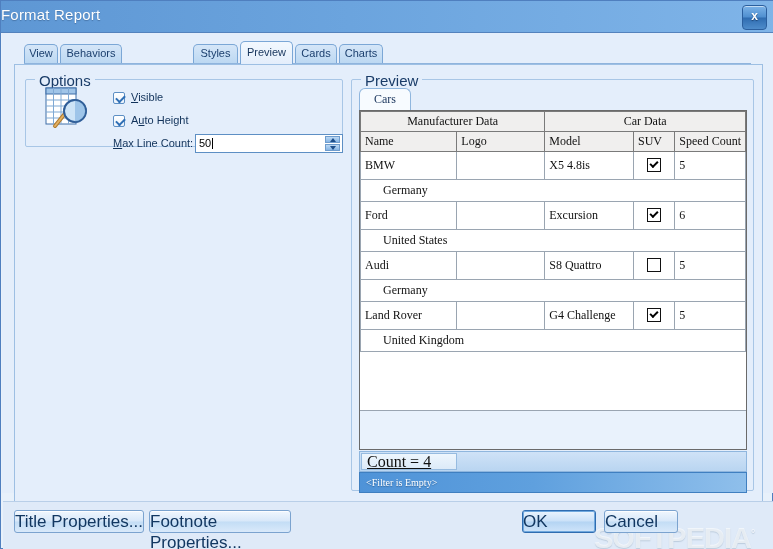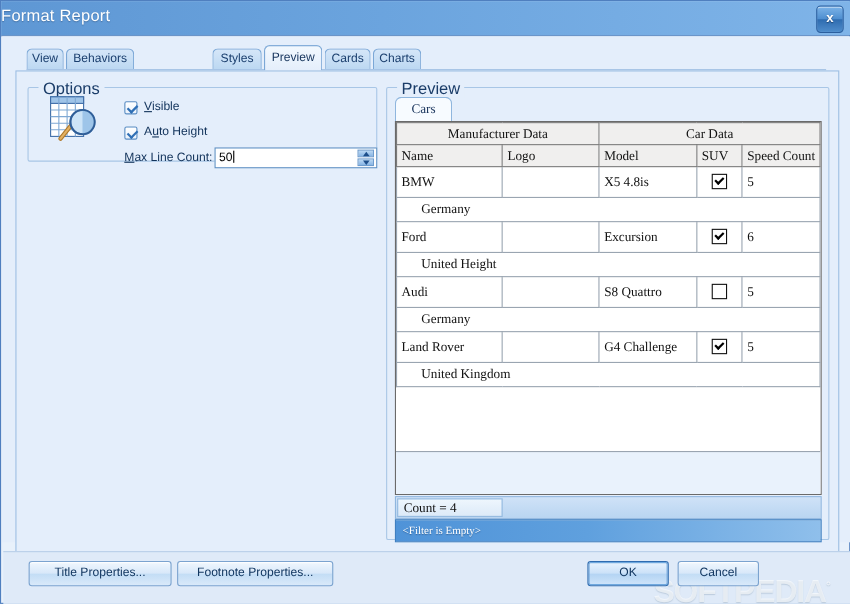--- a/index.html
+++ b/index.html
@@ -243,45 +243,44 @@
     background: linear-gradient(to bottom,#cfe2f7 0%, #b9d5f1 100%);
     border:1px solid #8fb6de;
   }
   .countcell{
     position:absolute; left:1px; top:1px;
     width: 96px; height: 17px;
     box-sizing:border-box;
     background: linear-gradient(to bottom,#eef6fd 0%, #dceaf8 100%);
     border:1px solid #96bbe0;
     font-family:"Liberation Serif", serif;
-    font-size: 12px; color:#111;
-    line-height: 15px; padding-left: 5px;
+    font-size: 16px; color:#111;
+    line-height: 15px; padding-left: 5px; text-decoration: underline;
   }
   .filterbar{
     position:absolute; left:7px; top:392px;
     width:388px; height:21px;
     box-sizing:border-box;
     background: linear-gradient(to right,#4f93d8 0%, #5fa0de 45%, #8fbfeb 100%);
     border:1px solid #3f7fc0;
     font-family:"Liberation Serif", serif;
     font-size:10px; color:#ffffff;
     line-height:19px; padding-left:6px;
     text-shadow: 0 1px 1px rgba(30,60,100,.5);
   }
 
   
   .btn{
     position:absolute; box-sizing:border-box;
     background: linear-gradient(to bottom,#f0f7fe 0%, #d8e8f9 48%, #c3ddf5 52%, #d9e9fa 100%);
     border:1px solid #7ba3cf;
     border-radius:3px;
-    font-size:11px; color:#123761;
-    text-align:center; cursor:pointer;
+    font-size:17px; color:#123761;
+    cursor:pointer;
     box-shadow: inset 0 1px 0 rgba(255,255,255,.8);
-    margin-left: 12px;
   }
   .btn.default{
     border:1px solid #2f6cb0;
     box-shadow: 0 0 0 1px #6fa8de inset, inset 0 1px 0 rgba(255,255,255,.7);
     background: linear-gradient(to bottom,#eaf4fe 0%, #cbe1f8 48%, #b4d4f3 52%, #cfe4fa 100%);
   }
   .btn.disabled{
     color:#98afc6;
     background: linear-gradient(to bottom,#eef5fc 0%, #e1ecf8 100%);
     border-color:#b3c9e0;
@@ -413,21 +412,21 @@
               </tr>
 
               <tr>
                 <td>Ford</td>
                 <td></td>
                 <td>Excursion</td>
                 <td style="text-align:center;"><span class="gbox on"></span></td>
                 <td>6</td>
               </tr>
               <tr class="group">
-                <td colspan="5">United Height</td>
+                <td colspan="5">United States</td>
               </tr>
 
               <tr>
                 <td>Audi</td>
                 <td></td>
                 <td>S8 Quattro</td>
                 <td style="text-align:center;"><span class="gbox"></span></td>
                 <td>5</td>
               </tr>
               <tr class="group">

